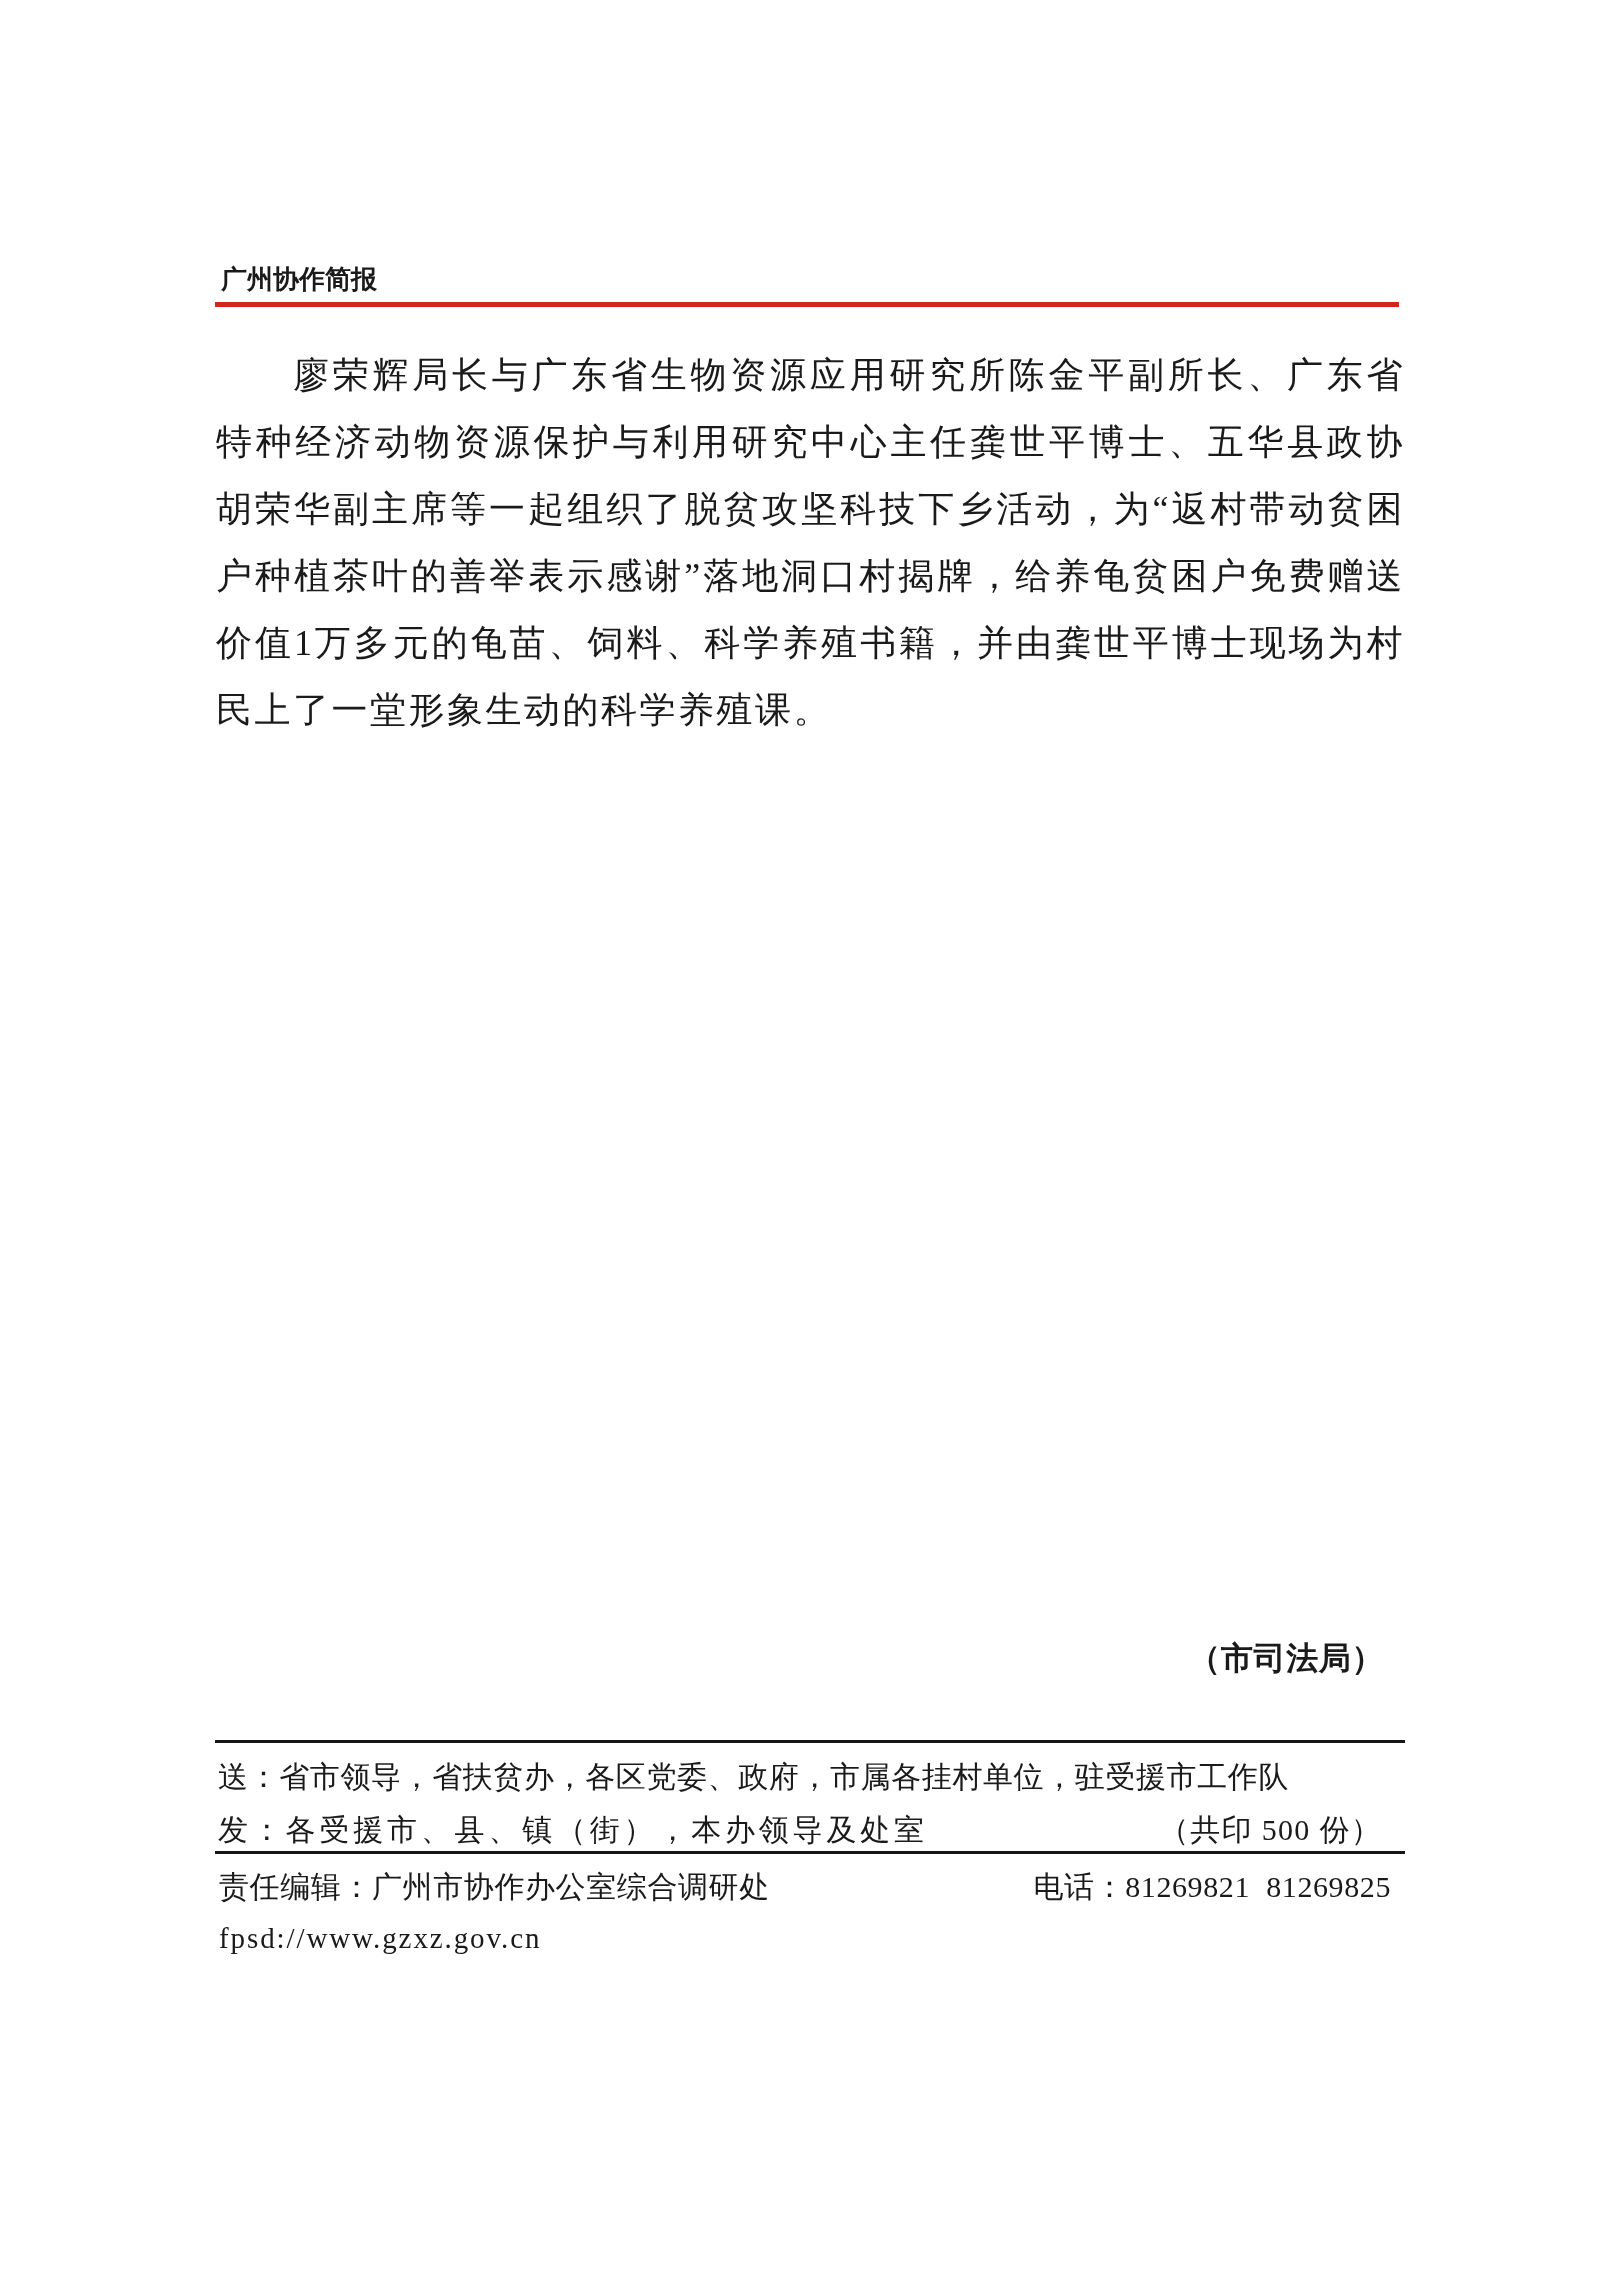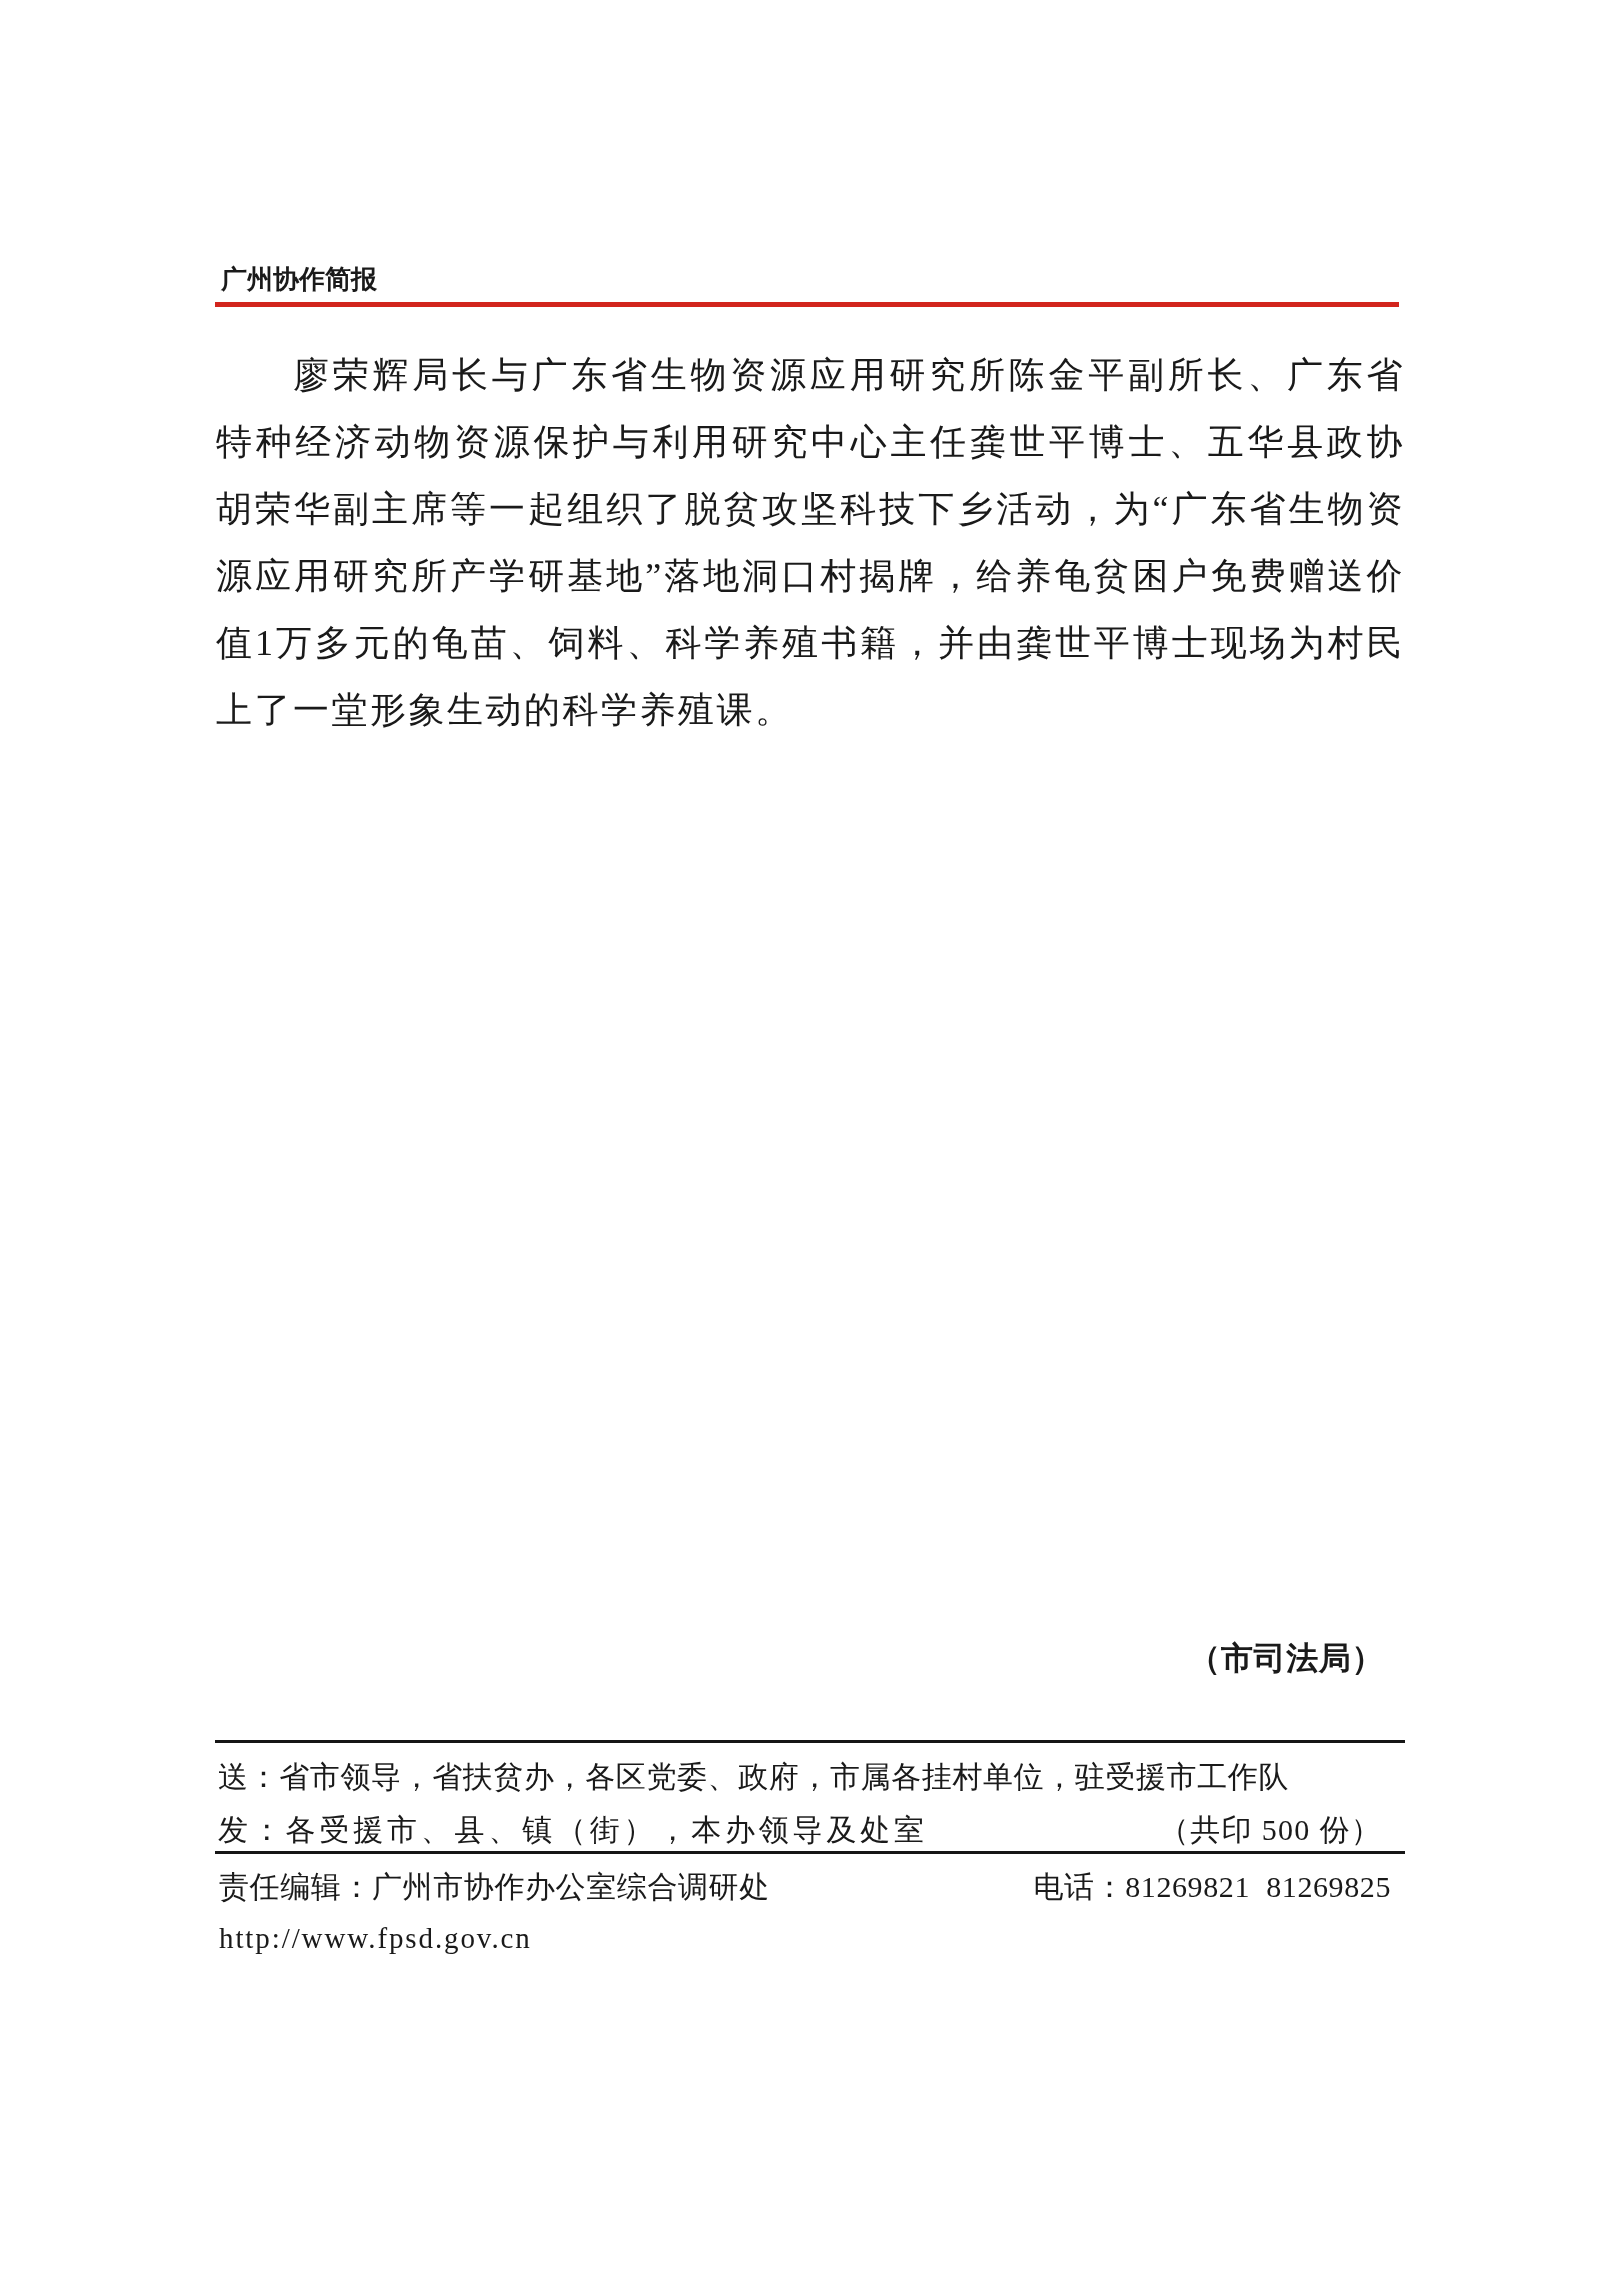--- a/index.html
+++ b/index.html
@@ -108,39 +108,39 @@
 </head>
 <body>
 
 <div class="page">
 
   <div class="masthead">广州协作简报</div>
 
   <div class="masthead-rule" style="background: rgb(210, 37, 29);"></div>
 
   <div class="article">
-    <p class="indent">廖荣辉局长与广东省生物资源应用研究所陈金平副所长、广东省特种经济动物资源保护与利用研究中心主任龚世平博士、五华县政协胡荣华副主席等一起组织了脱贫攻坚科技下乡活动，为“广东省生物资源应用研究所产学研基地”落地洞口村揭牌，给养龟贫困户免费赠送价值1万多元的龟苗、饲料、科学养殖书籍，并由龚世平博士现场为村民上了一堂形象生动的科学养殖课。</p>
+    <p class="indent">廖荣辉局长与广东省生物资源应用研究所陈金平副所长、广东省特种经济动物资源保护与利用研究中心主任龚世平博士、五华县政协胡荣华副主席等一起组织了脱贫攻坚科技下乡活动，为“返村带动贫困户种植茶叶的善举表示感谢”落地洞口村揭牌，给养龟贫困户免费赠送价值1万多元的龟苗、饲料、科学养殖书籍，并由龚世平博士现场为村民上了一堂形象生动的科学养殖课。</p>
   </div>
 
   <div class="attribution">（市司法局）</div>
 
   <div class="rule-black rule-top"></div>
 
   <div class="foot-line issue-line">发：各受援市、县、镇（街），本办领导及处室</div>
 
   <div class="foot-line send-line">送：省市领导，省扶贫办，各区党委、政府，市属各挂村单位，驻受援市工作队</div>
 
   <div class="foot-line print-count">（共印 500 份）</div>
 
   <div class="rule-black rule-bottom"></div>
 
   <div class="foot-line editor-line">责任编辑：广州市协作办公室综合调研处</div>
 
   <div class="foot-line phone-line">电话：81269821  81269825</div>
 
-  <div class="foot-line website-line">http://www.fpsd.gov.cn</div>
+  <div class="foot-line website-line">fpsd://www.gzxz.gov.cn</div>
 
   <div class="foot-line email-line">E-mail:fpsd@gzxz.com.cn</div>
 
   <div class="page-number">-4-</div>
 
 </div>
 
 
 </body></html>

